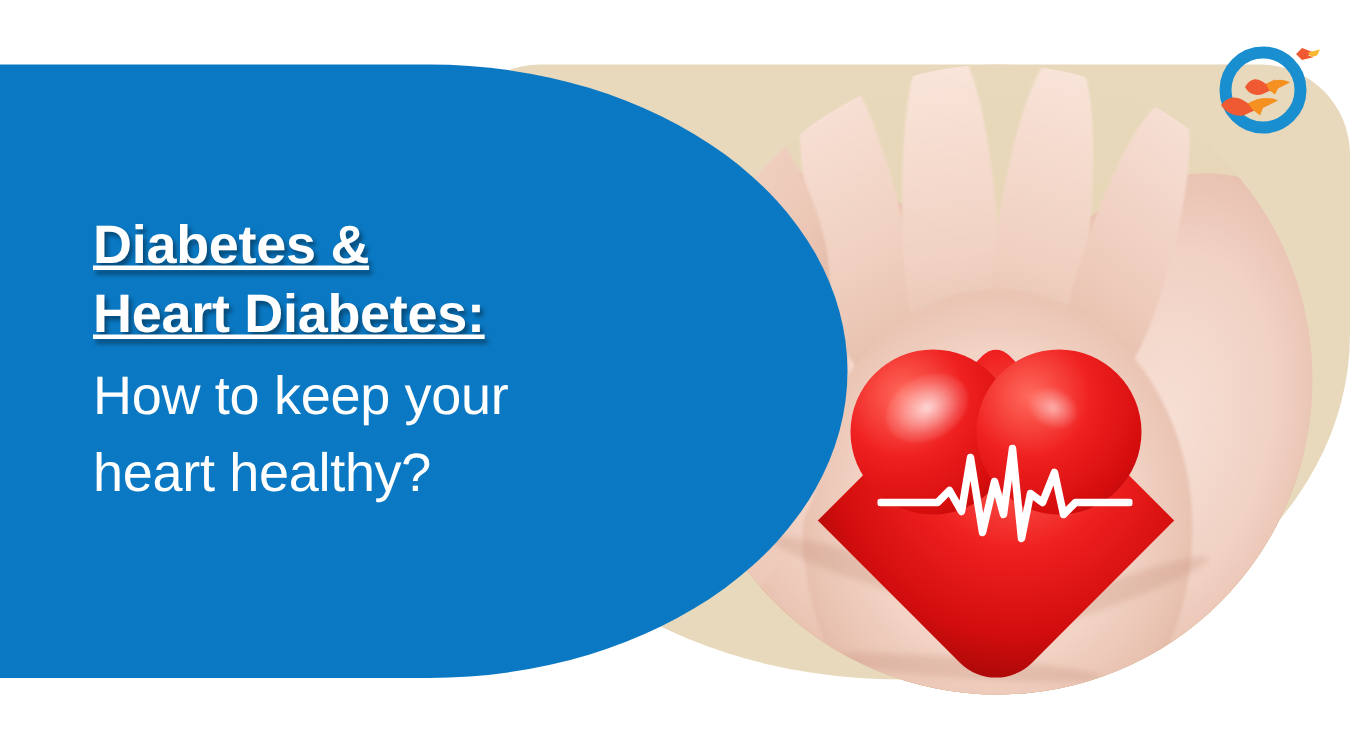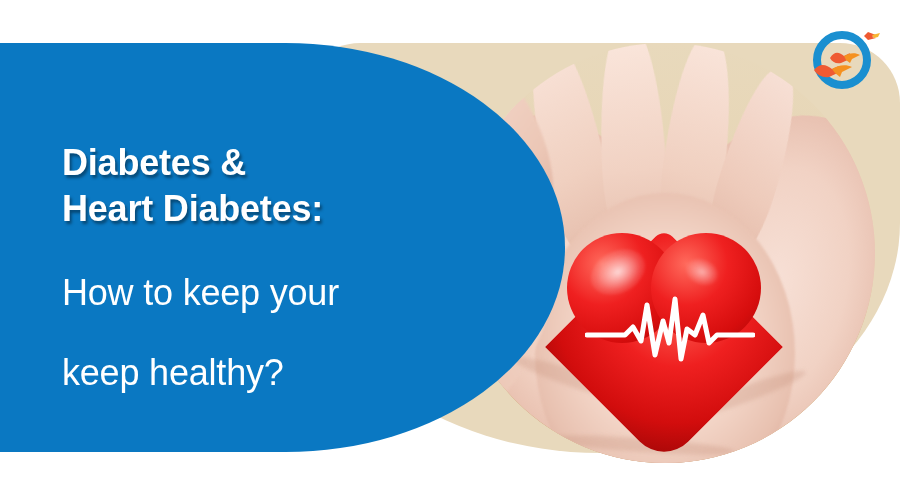--- a/index.html
+++ b/index.html
@@ -100,23 +100,24 @@
     background:#0a78c2;
     border-radius:0 280px 280px 0 / 0 205px 205px 0;
   }
 
   
   .copy{position:absolute;left:62px;top:140px;width:420px;}
   .line{color:#ffffff;letter-spacing:-.2px;}
   .line.bold{
     font-weight:700;font-size:36px;line-height:46px;
     text-shadow:2px 3px 3px rgba(0,0,0,.40);
+    text-decoration:underline;
   }
   .line.light{
-    font-weight:400;font-size:36px;line-height:51px;margin-top:29px;
+    font-weight:400;font-size:36px;line-height:51px;
   }
   .gap{height:6px;}
 
   
   .logo{position:absolute;left:806px;top:22px;width:78px;height:70px;}
   .logo svg{display:block;}
 </style>
 </head>
 <body>
 
@@ -161,21 +162,21 @@
     </div>
   </div>
 
   <div class="blue-shape"></div>
 
   <div class="copy">
     <div class="line bold">Diabetes &amp;</div>
     <div class="line bold">Heart Diabetes:</div>
     <div class="gap"></div>
     <div class="line light">How to keep your</div>
-    <div class="line light">keep healthy?</div>
+    <div class="line light">heart healthy?</div>
   </div>
 
   <div class="logo">
     <svg width="78" height="70" viewBox="0 0 78 70">
 
       <circle cx="36" cy="38" r="25" fill="none" stroke="#1a8fd0" stroke-width="8"></circle>
 
       <g>
         <path d="M62 10 L70 13 L66 15 L70 16 L62 18 L58 14 Z" fill="#ef5a32"></path>
         <path d="M66 13 L74 11 L72 15 L68 16 Z" fill="#f7b733"></path>

